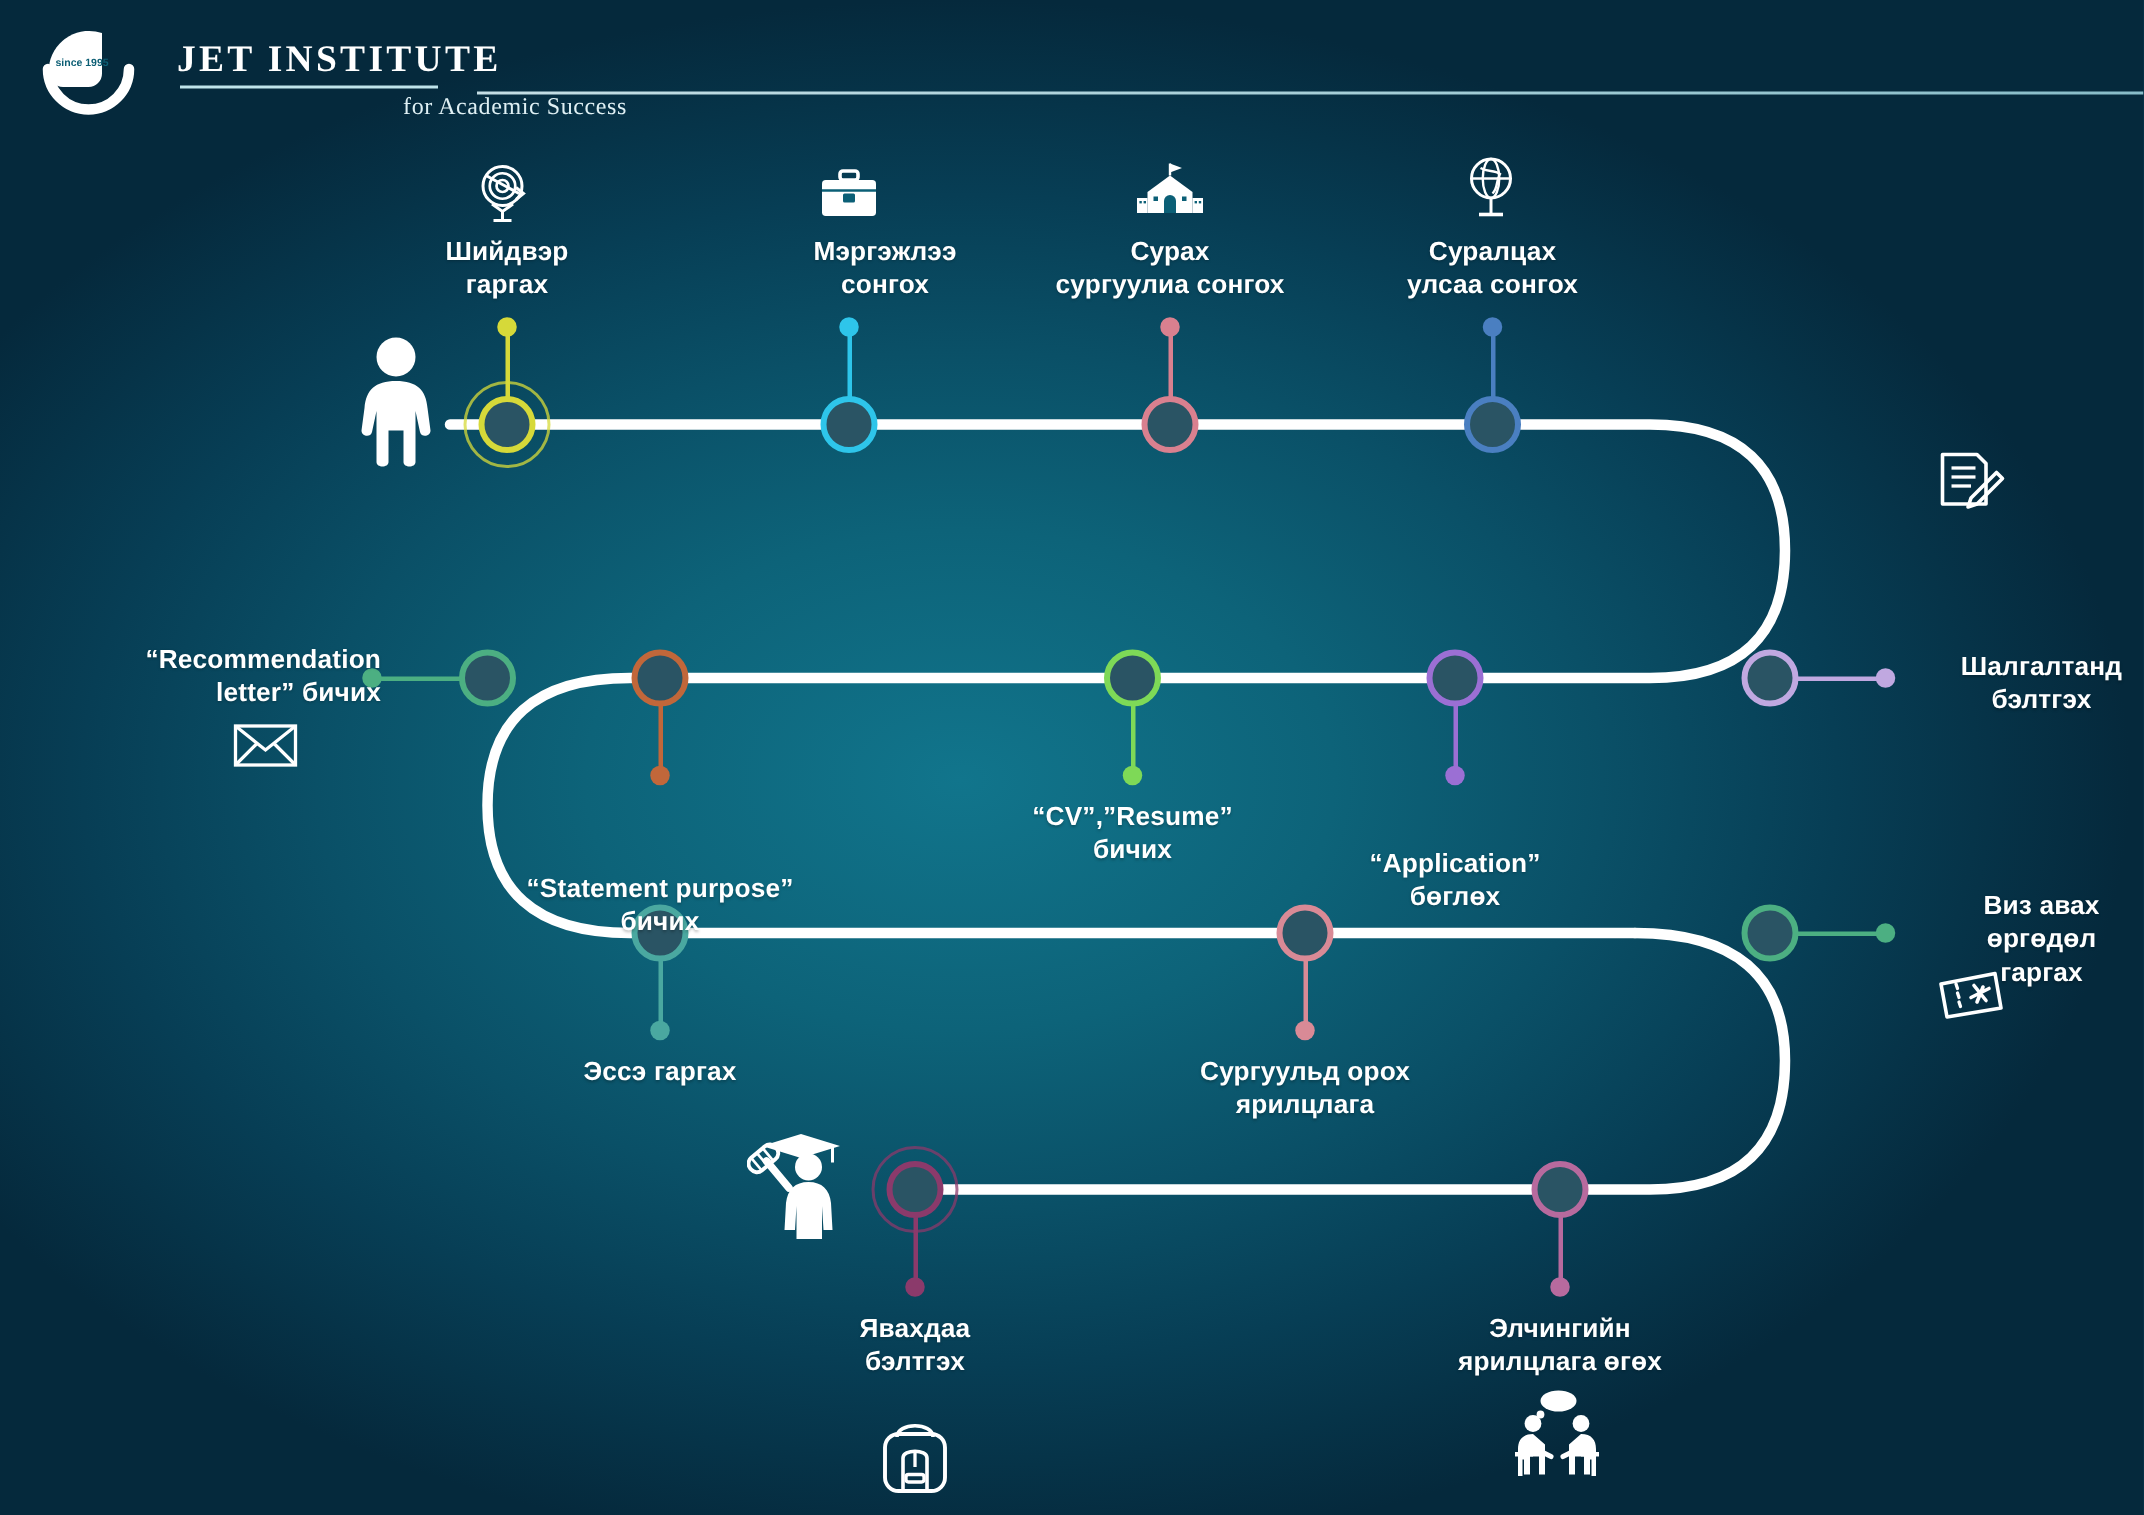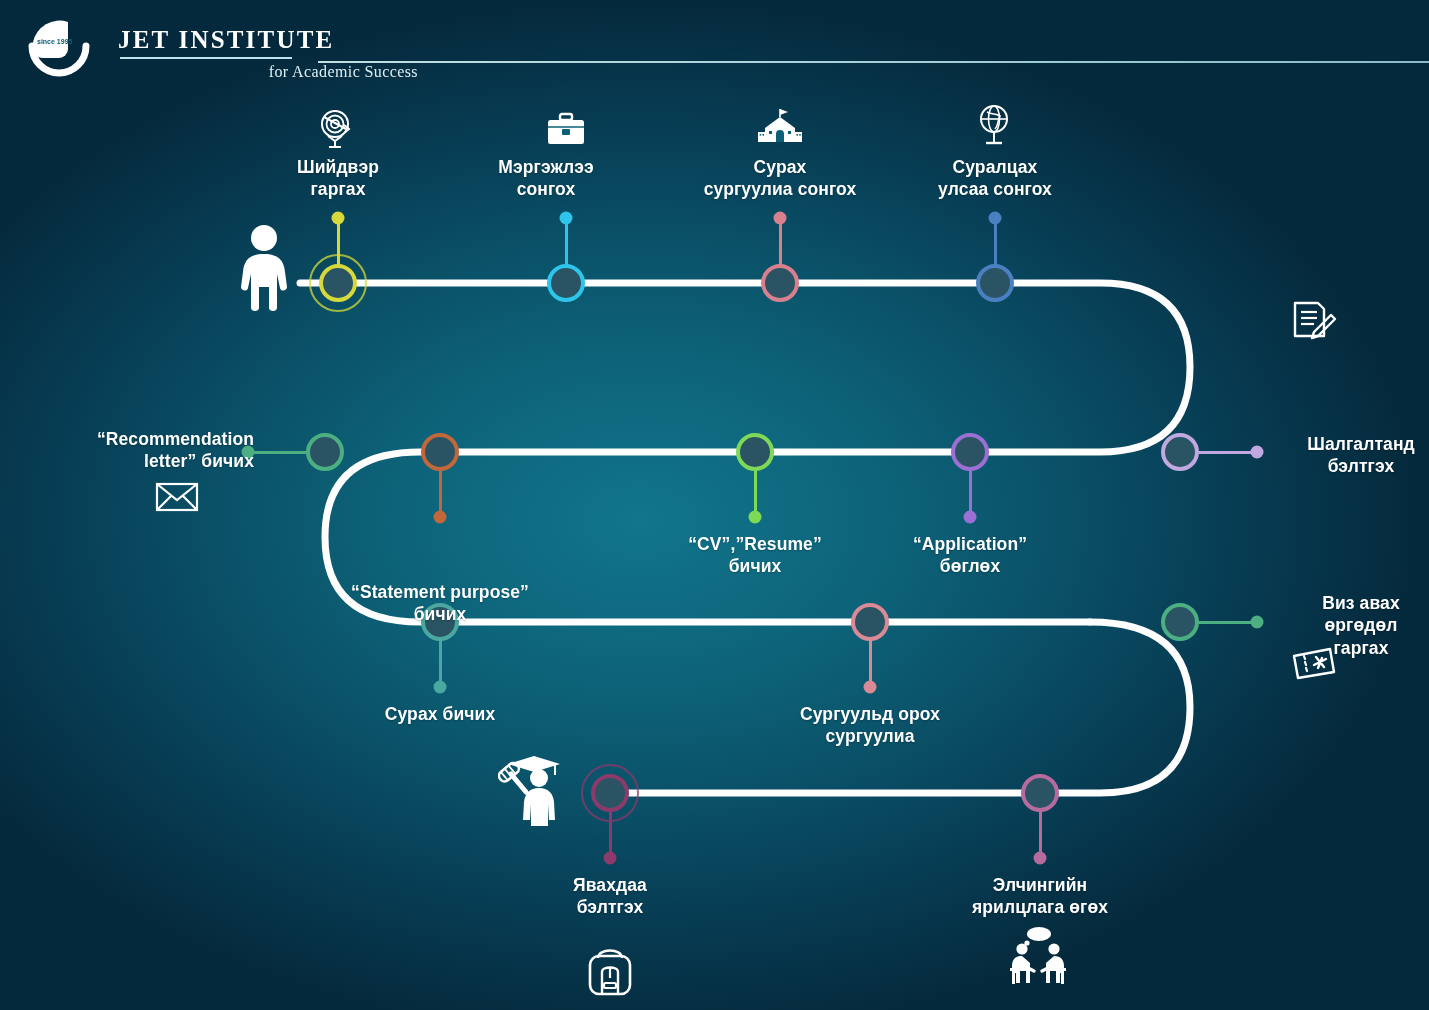--- a/index.html
+++ b/index.html
@@ -293,39 +293,39 @@
       </div>
       <div class="stem" style="left: 1038.5px; top: 808px; width: 3px; height: 50px; background: rgb(183, 106, 158);"></div>
       <div class="tip" style="left: 1040px; top: 858px; width: 13px; height: 13px; background: rgb(183, 106, 158);"></div>
       <div class="node" style="left: 1040px; top: 793px; width: 38px; height: 38px;">
         <div class="ring" style="width: 38px; height: 38px; border: 4px solid rgb(183, 106, 158);"></div>
       </div>
     </div>
   <div id="labels">
       <div class="lbl" style="left: 208px; top: 156px; width: 260px; text-align: center;">Шийдвэр
 гаргах</div>
-      <div class="lbl" style="left: 416px; top: 156px; width: 260px;">Мэргэжлээ
+      <div class="lbl" style="left: 460px; top: 156px; width: 260px;">Мэргэжлээ
 сонгох</div>
       <div class="lbl" style="left: 650px; top: 156px; width: 260px;">Сурах
 сургуулиа сонгох</div>
       <div class="lbl" style="left: 865px; top: 156px; width: 260px;">Суралцах
 улсаа сонгох</div>
       <div class="lbl" style="left: 310px; top: 533px; width: 260px; margin-top: 48px;">“Statement purpose”
 бичих</div>
       <div class="lbl" style="left: 625px; top: 533px; width: 260px;">“CV”,”Resume”
 бичих</div>
-      <div class="lbl" style="left: 840px; top: 533px; width: 260px;">“Application”
+      <div class="lbl" style="left: 840px; top: 564px; width: 260px;">“Application”
 бөглөх</div>
       <div class="lbl" style="left: 1271px; top: 433px; width: 180px;">Шалгалтанд
 бэлтгэх</div>
       <div class="lbl left" style="left: -6px; top: 428px; width: 260px;">“Recommendation
 letter” бичих</div>
-      <div class="lbl" style="left: 310px; top: 703px; width: 260px;">Сурах бичих</div>
+      <div class="lbl" style="left: 310px; top: 703px; width: 260px;">Эссэ гаргах</div>
       <div class="lbl" style="left: 740px; top: 703px; width: 260px;">Сургуульд орох
-сургуулиа</div>
+ярилцлага</div>
       <div class="lbl" style="left: 1271px; top: 592px; width: 180px;">Виз авах
 өргөдөл
 гаргах</div>
       <div class="lbl" style="left: 480px; top: 874px; width: 260px;">Явахдаа
 бэлтгэх</div>
       <div class="lbl" style="left: 910px; top: 874px; width: 260px;">Элчингийн
 ярилцлага өгөх</div>
     </div>
 
 </div>

